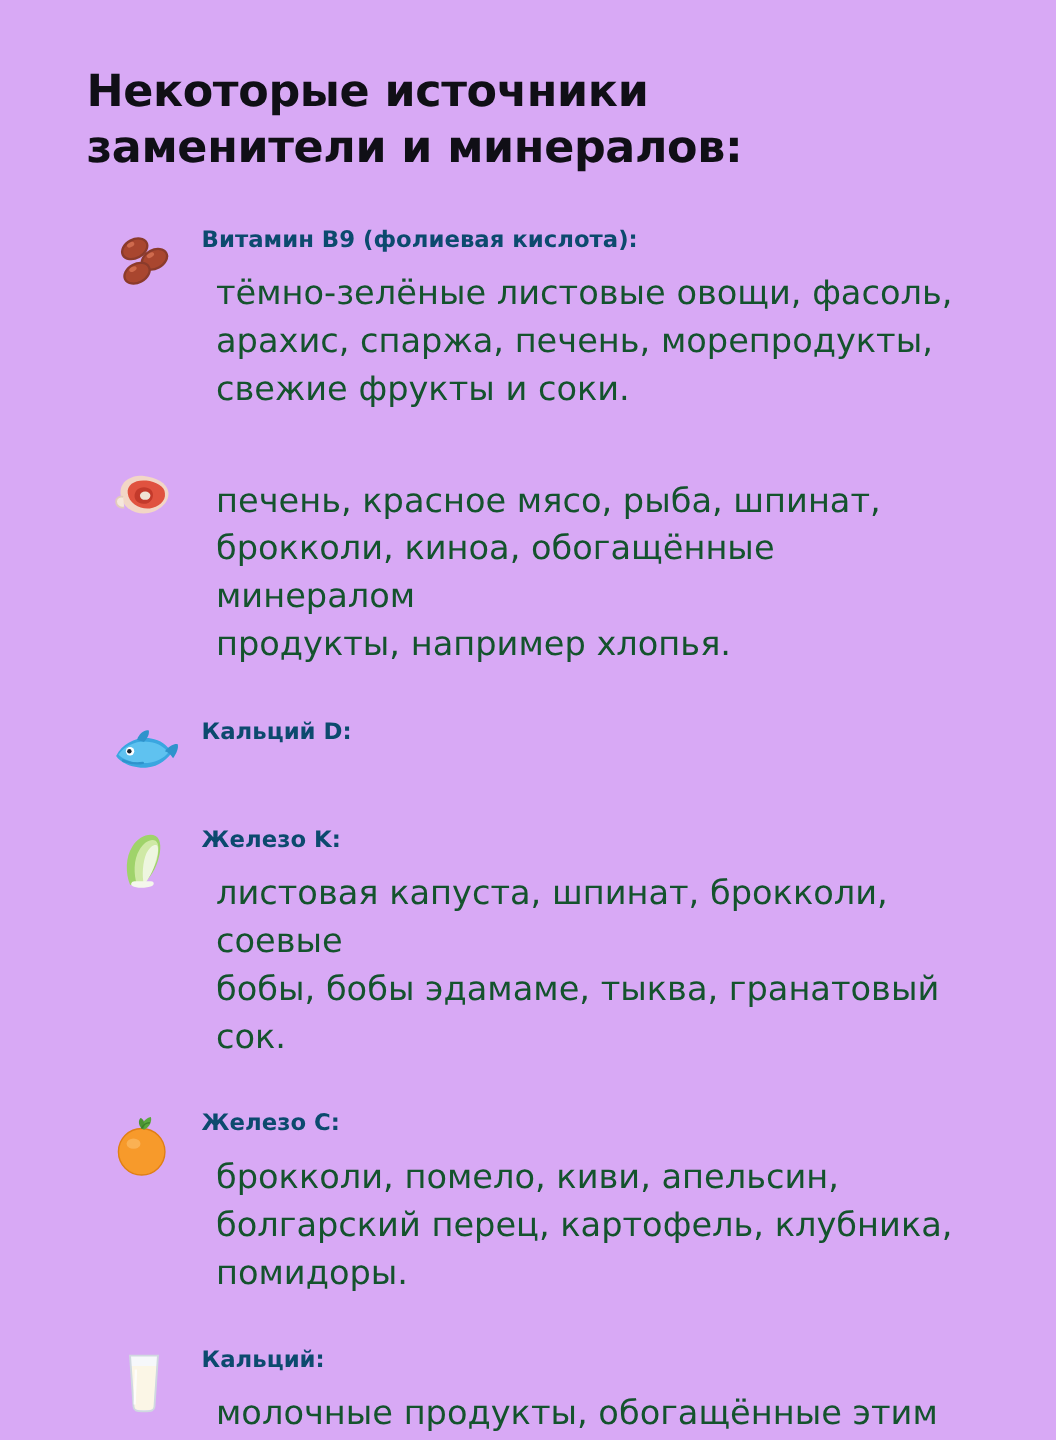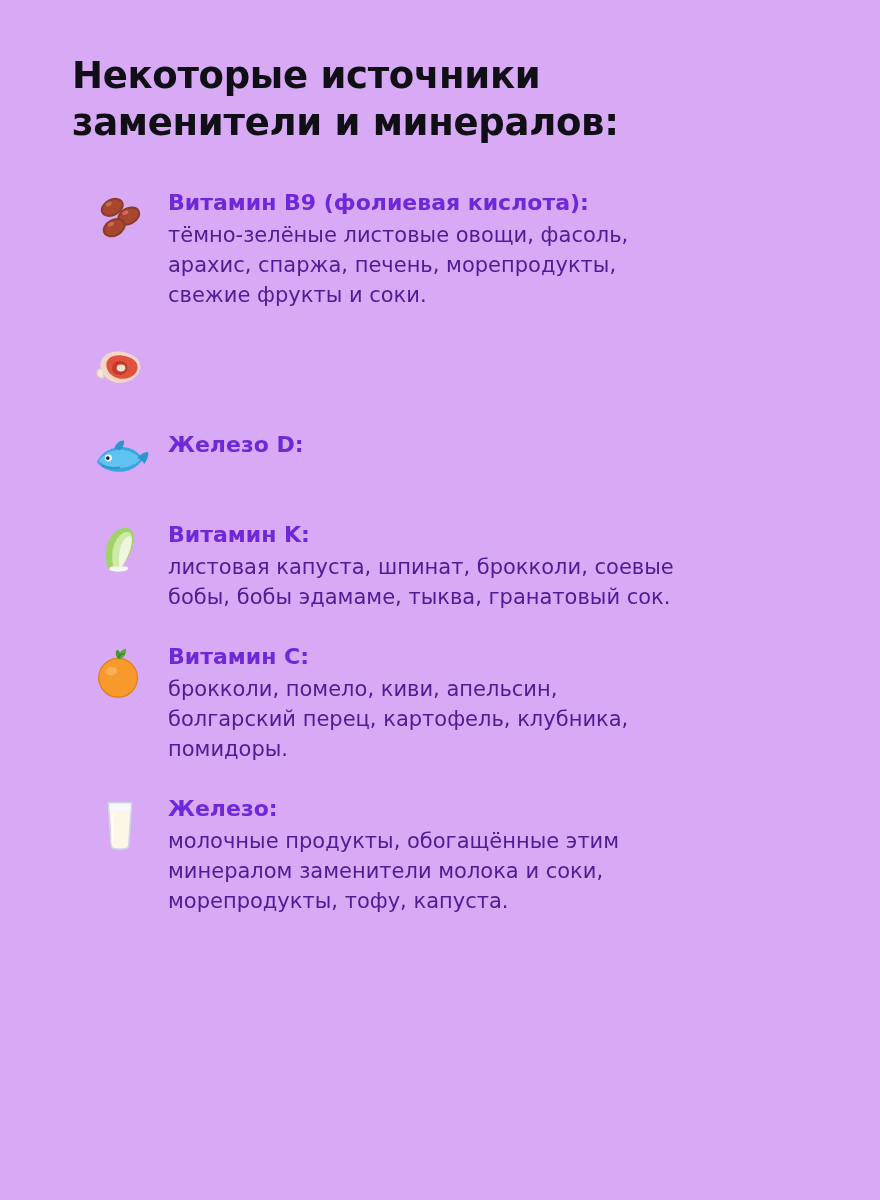--- a/index.html
+++ b/index.html
@@ -51,32 +51,32 @@
   .icon-art {
     width: 62px;
     height: 62px;
     display: block;
   }
   .text-cell {
     flex: 1;
     padding-top: 4px;
   }
   .entry-title {
-    font-size: 22px;
+    font-size: 19px;
     font-weight: 800;
     line-height: 1.25;
     margin: 0 0 5px 0;
-    color: #6d28d9;
+    color: #0c4a6e;
   }
   .entry-body {
-    font-size: 21px;
+    font-size: 28px;
     font-weight: 400;
     line-height: 1.42;
-    margin: 0;
-    color: #4c1d95;
+    margin: 12px;
+    color: #14532d;
     white-space: pre-line;
   }
 </style>
 </head>
 <body style="background: rgb(216, 169, 245);">
 
 <div class="page">
 
   <h1 class="title">
     <span class="line">Некоторые источники</span>
@@ -111,87 +111,90 @@
       <div class="icon-cell">
         <svg class="icon-art" viewBox="0 0 64 64">
           <path d="M12 30c-2-12 9-18 20-17 10 1 20 6 21 14 1 9-8 16-17 18-9 2-22-3-24-15z" fill="#f2d6c6"></path>
           <path d="M18 28c-1-8 7-12 16-11 8 1 16 5 16 11 1 7-6 12-13 13-8 1-18-4-19-13z" fill="#e0523f"></path>
           <path d="M26 25c3-3 9-3 12 0 3 3 2 9-2 11-4 2-9 1-11-2-2-3-1-7 1-9z" fill="#c33a2b"></path>
           <path d="M14 31c-3-1-6 1-6 4 0 4 4 6 7 5" fill="#f6e7dc" stroke="#e2cbbb" stroke-width="1.5"></path>
           <ellipse cx="33" cy="30" rx="4.5" ry="3.6" fill="#f0e3d4"></ellipse>
         </svg>
       </div>
       <div class="text-cell">
+        <p class="entry-body">печень, красное мясо, рыба, шпинат,
+брокколи, киноа, обогащённые минералом
+продукты, например хлопья.</p>
       </div>
     </div>
 
     <div class="entry">
       <div class="icon-cell">
         <svg class="icon-art" viewBox="0 0 64 64">
           <path d="M8 34c6-12 20-17 30-15 8 1 14 6 18 12-5 7-12 12-21 13-11 1-22-3-27-10z" fill="#3aa6e0"></path>
           <path d="M10 33c6-9 18-13 27-11 7 1 12 4 16 9-4 5-10 8-18 9-10 1-20-2-25-7z" fill="#5fc2f0"></path>
           <path d="M50 30c4-5 9-7 11-6 1 3-1 8-4 12-2-3-4-5-7-6z" fill="#2f93cc"></path>
           <path d="M26 20c2-6 7-9 10-8 1 3-1 7-4 10z" fill="#2f93cc"></path>
           <circle cx="20" cy="30" r="3.6" fill="#ffffff"></circle>
           <circle cx="19.4" cy="30" r="1.9" fill="#17242f"></circle>
           <path d="M14 38c5 2 11 3 17 2" stroke="#2f93cc" stroke-width="2" fill="none" stroke-linecap="round"></path>
         </svg>
       </div>
       <div class="text-cell">
-        <p class="entry-title">Железо D:</p>
+        <p class="entry-title">Кальций D:</p>
       </div>
     </div>
 
     <div class="entry">
       <div class="icon-cell">
         <svg class="icon-art" viewBox="0 0 64 64">
           <path d="M20 52c-4-10-4-24 2-33 5-8 14-12 20-9 5 3 5 12 2 21-3 10-9 18-16 22z" fill="#9fd36a"></path>
           <path d="M26 52c-3-9-3-22 2-30 4-7 10-10 14-8 3 2 3 9 1 17-3 9-9 17-14 21z" fill="#cfe9a6"></path>
           <path d="M32 52c-2-8-1-20 2-27 3-6 7-8 9-7 2 2 1 8-1 14-2 8-6 15-10 20z" fill="#eef6e0"></path>
           <path d="M22 53c3 2 12 2 17 0 2-1 2-4-1-4H24c-3 0-4 3-2 4z" fill="#f4f7ec"></path>
         </svg>
       </div>
       <div class="text-cell">
-        <p class="entry-title">Витамин K:</p>
+        <p class="entry-title">Железо K:</p>
         <p class="entry-body">листовая капуста, шпинат, брокколи, соевые
 бобы, бобы эдамаме, тыква, гранатовый сок.</p>
       </div>
     </div>
 
     <div class="entry">
       <div class="icon-cell">
         <svg class="icon-art" viewBox="0 0 64 64">
           <circle cx="30" cy="38" r="20" fill="#f79a2b"></circle>
           <circle cx="30" cy="38" r="20" fill="none" stroke="#e07f14" stroke-width="1.2"></circle>
           <ellipse cx="23" cy="31" rx="6" ry="4.5" fill="#fbb862" opacity="0.75"></ellipse>
           <path d="M30 18c0-5 3-9 8-10 1 5-2 9-6 11z" fill="#5aa83c"></path>
           <path d="M30 18c-3-3-3-7-1-9 3 1 4 5 3 9z" fill="#4b9433"></path>
           <path d="M30 18c1-3 4-5 7-5" stroke="#3c7f2a" stroke-width="1.4" fill="none"></path>
         </svg>
       </div>
       <div class="text-cell">
-        <p class="entry-title">Витамин C:</p>
+        <p class="entry-title">Железо C:</p>
         <p class="entry-body">брокколи, помело, киви, апельсин,
 болгарский перец, картофель, клубника,
 помидоры.</p>
       </div>
     </div>
 
     <div class="entry">
       <div class="icon-cell">
         <svg class="icon-art" viewBox="0 0 64 64">
           <path d="M20 10h24l-3 44c-.3 3-2 4-9 4s-8.7-1-9-4z" fill="#eef2f6" opacity="0.85"></path>
           <path d="M21.2 19h21.6l-2.3 35c-.2 2.3-1.6 3-8.5 3s-8.3-.7-8.5-3z" fill="#fbf6e6"></path>
           <path d="M20 10h24l-.6 9H20.6z" fill="#f7fafc" opacity="0.9"></path>
           <path d="M20 10h24l-3 44c-.3 3-2 4-9 4s-8.7-1-9-4z" fill="none" stroke="#cfd8e0" stroke-width="1.6"></path>
           <path d="M25 22c0 10-1 22-1 30" stroke="#ffffff" stroke-width="2" fill="none" opacity="0.8"></path>
         </svg>
       </div>
       <div class="text-cell">
-        <p class="entry-title">Железо:</p>
+        <p class="entry-title">Кальций:</p>
         <p class="entry-body">молочные продукты, обогащённые этим
 минералом заменители молока и соки,
 морепродукты, тофу, капуста.</p>
       </div>
     </div>
 
   </div>
 </div>
 
 </body></html>

